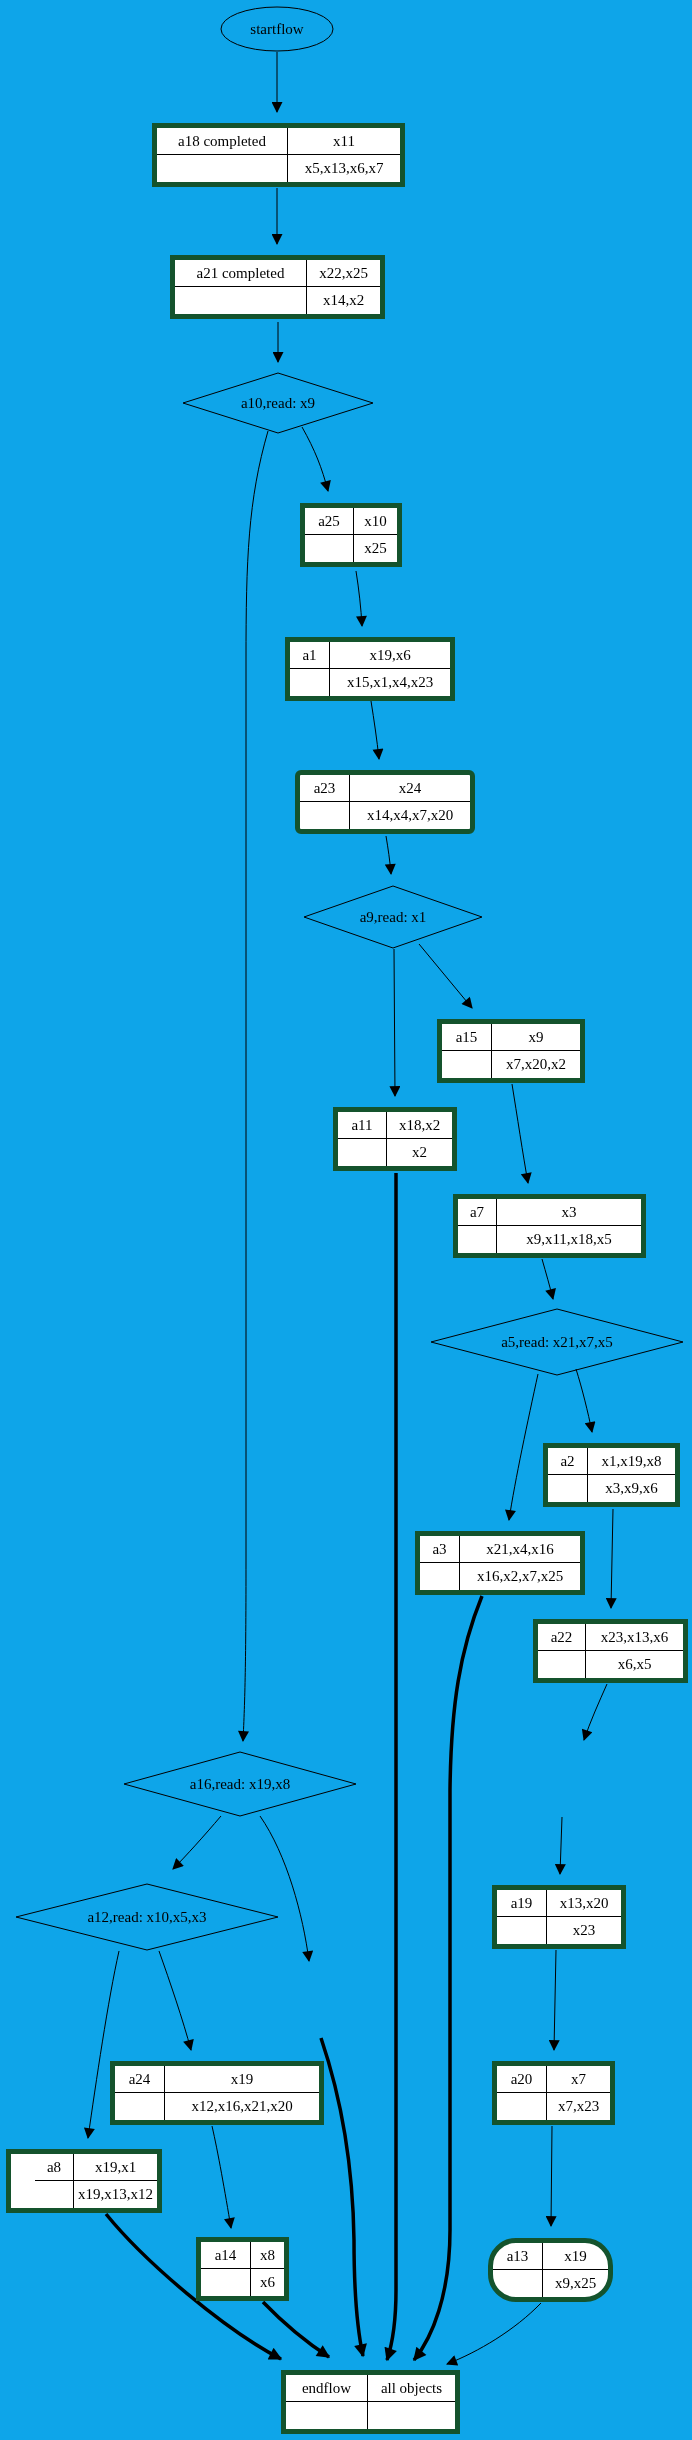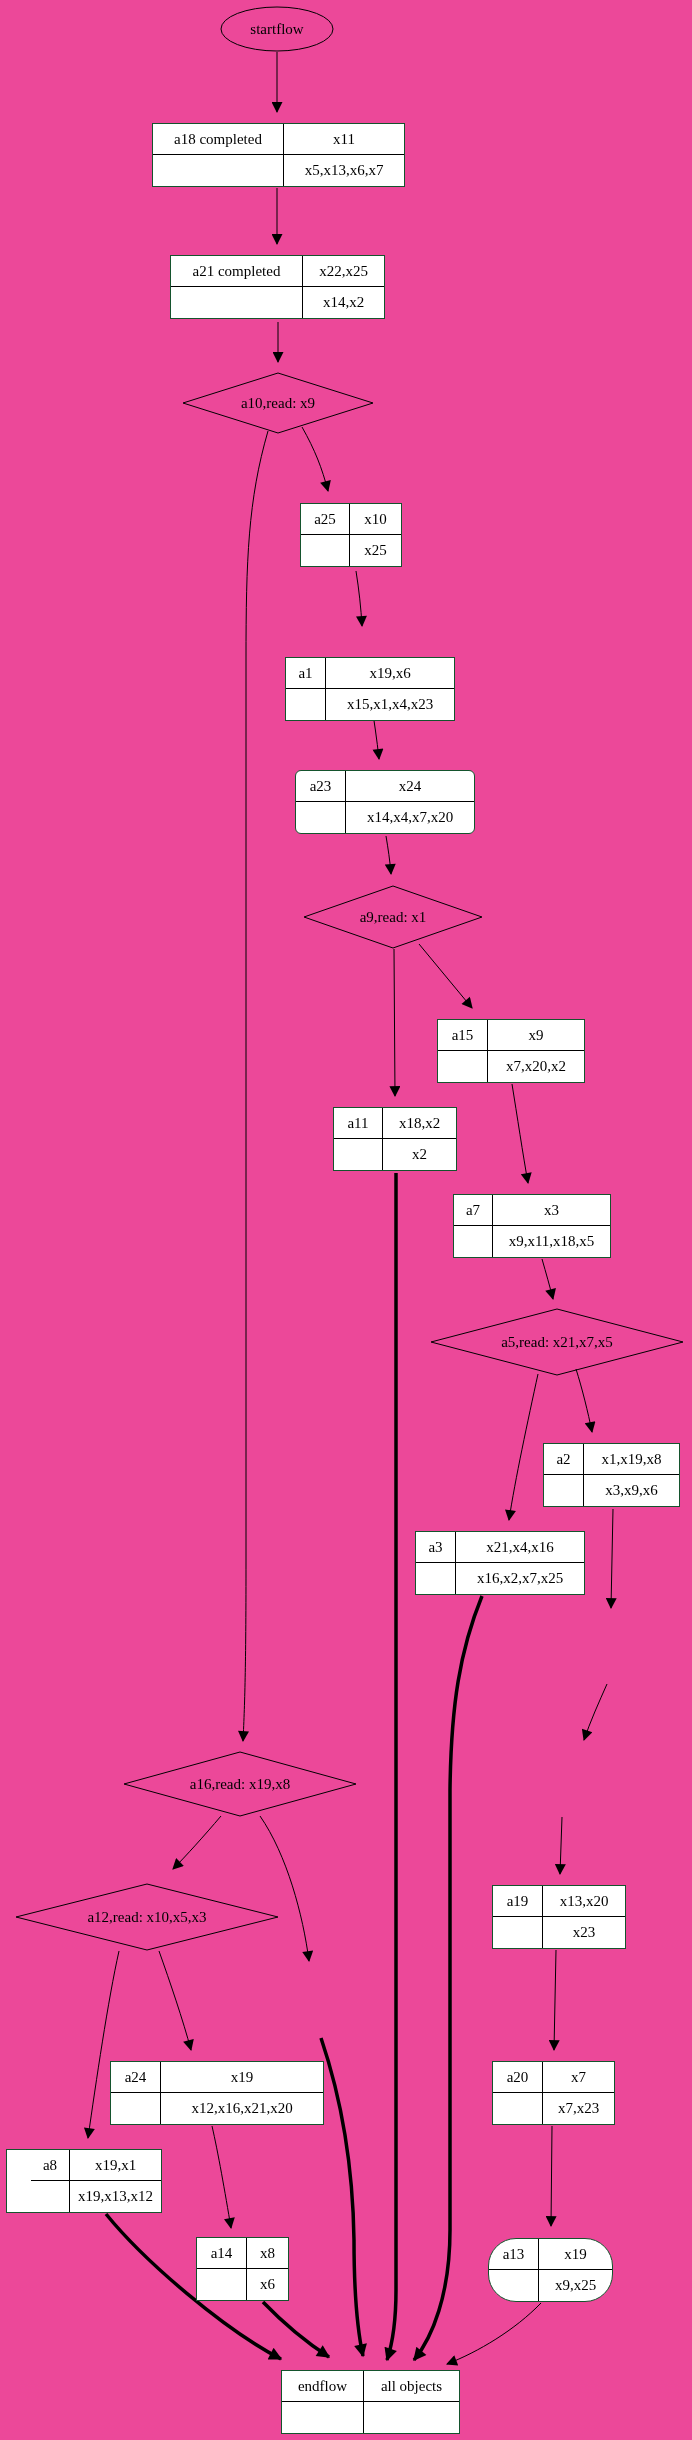--- a/index.html
+++ b/index.html
@@ -1,24 +1,24 @@
 <!DOCTYPE html>
 <html><head>
 <meta charset="utf-8">
 <style>
   html,body { margin:0; padding:0; background:#ffffff; }
   #canvas {
-    position:relative; width:692px; height:2440px; background:#ec4899;
+    position:relative; width:692px; height:2440px; background:#0ea5e9;
     font-family:"Liberation Serif", serif; color:#000;
   }
   #edge-layer { position:absolute; left:0; top:0; }
   .record {
     position:absolute; box-sizing:border-box; display:grid;
     grid-template-columns:var(--lw) 1fr; grid-template-rows:1fr 1fr;
-    height:64px; border:1px solid #14532d; background:#fff;
+    height:64px; border:5px solid #14532d; background:#fff;
     font-size:15px; line-height:1;
   }
   .record .c { display:flex; align-items:center; justify-content:center; overflow:hidden; white-space:nowrap; }
   .record .name  { border-right:1px solid #000; border-bottom:1px solid #000; }
   .record .top   { border-bottom:1px solid #000; }
   .record .blank { border-right:1px solid #000; }
   .dlabel, .elabel {
     position:absolute; text-align:center; font-size:15px; line-height:1;
     transform:translate(-50%,-50%); white-space:nowrap;
   }
@@ -106,21 +106,21 @@
     <div class="c bot">x14,x2</div>
   </div>
 
   <div class="record" style="left:300px; top:503px; width:102px; --lw:49px;">
     <div class="c name">a25</div>
     <div class="c top">x10</div>
     <div class="c blank"></div>
     <div class="c bot">x25</div>
   </div>
 
-  <div class="record" style="left:285px; top:637px; width:170px;margin-top:20px; --lw:40px;">
+  <div class="record" style="left:285px; top:637px; width:170px; --lw:40px;">
     <div class="c name">a1</div>
     <div class="c top">x19,x6</div>
     <div class="c blank"></div>
     <div class="c bot">x15,x1,x4,x23</div>
   </div>
 
   <div class="record" style="left:295px; top:770px; width:180px;border-radius:6px; --lw:50px;">
     <div class="c name">a23</div>
     <div class="c top">x24</div>
     <div class="c blank"></div>
@@ -134,41 +134,47 @@
     <div class="c bot">x7,x20,x2</div>
   </div>
 
   <div class="record" style="left:333px; top:1107px; width:124px; --lw:49px;">
     <div class="c name">a11</div>
     <div class="c top">x18,x2</div>
     <div class="c blank"></div>
     <div class="c bot">x2</div>
   </div>
 
-  <div class="record" style="left:453px; top:1194px; width:158px; --lw:39px;">
+  <div class="record" style="left:453px; top:1194px; width:193px; --lw:39px;">
     <div class="c name">a7</div>
     <div class="c top">x3</div>
     <div class="c blank"></div>
     <div class="c bot">x9,x11,x18,x5</div>
   </div>
 
   <div class="record" style="left:543px; top:1443px; width:137px; --lw:40px;">
     <div class="c name">a2</div>
     <div class="c top">x1,x19,x8</div>
     <div class="c blank"></div>
     <div class="c bot">x3,x9,x6</div>
   </div>
 
   <div class="record" style="left:415px; top:1531px; width:170px; --lw:40px;">
     <div class="c name">a3</div>
     <div class="c top">x21,x4,x16</div>
     <div class="c blank"></div>
     <div class="c bot">x16,x2,x7,x25</div>
   </div>
 
+  <div class="record" style="left:533px; top:1619px; width:155px; --lw:48px;">
+    <div class="c name">a22</div>
+    <div class="c top">x23,x13,x6</div>
+    <div class="c blank"></div>
+    <div class="c bot">x6,x5</div>
+  </div>
 
 
   <div class="record" style="left:492px; top:1885px; width:134px; --lw:50px;">
     <div class="c name">a19</div>
     <div class="c top">x13,x20</div>
     <div class="c blank"></div>
     <div class="c bot">x23</div>
   </div>
 
 

